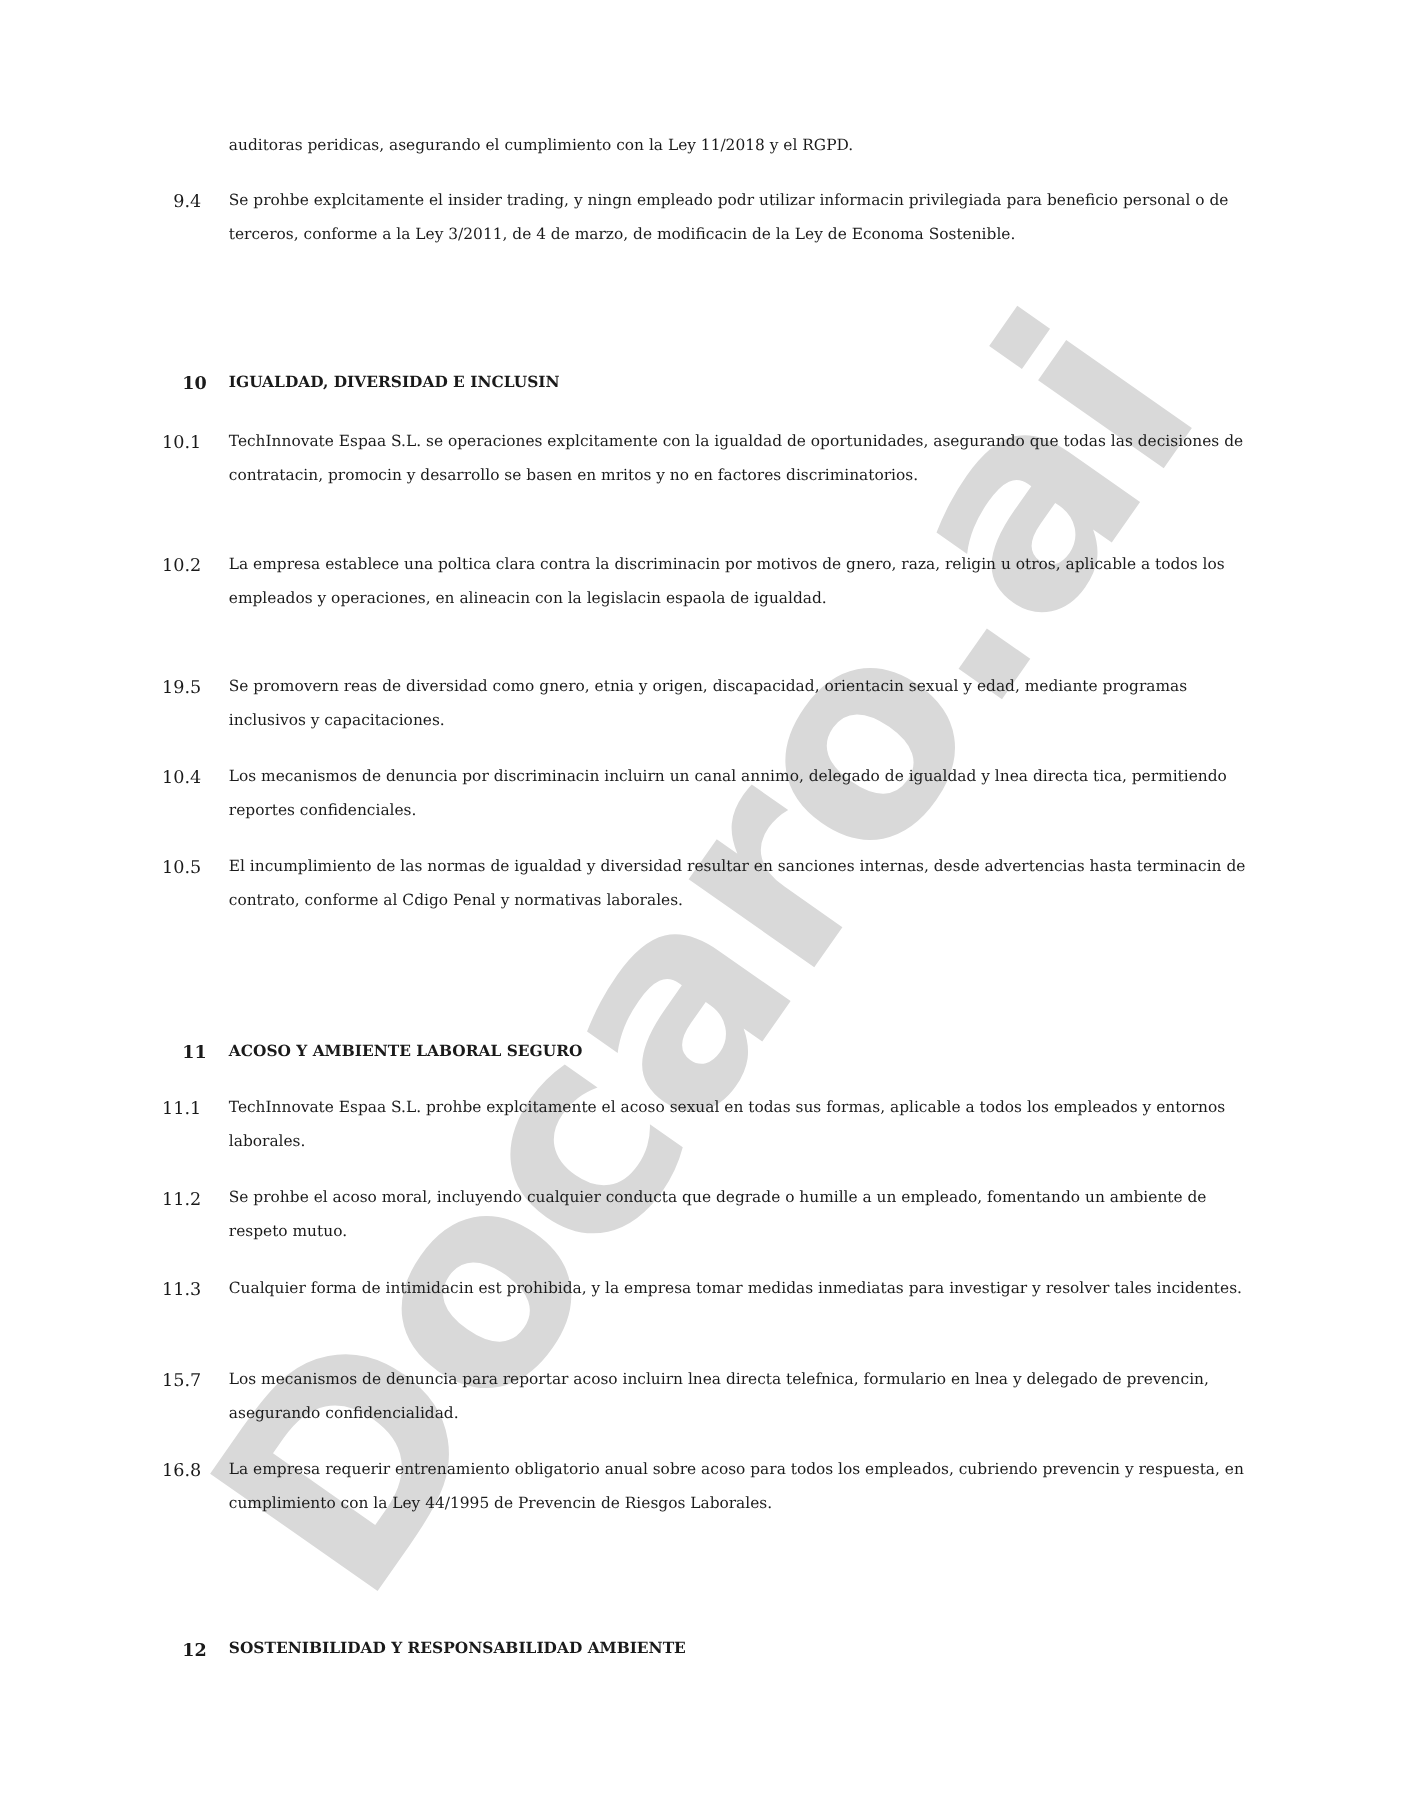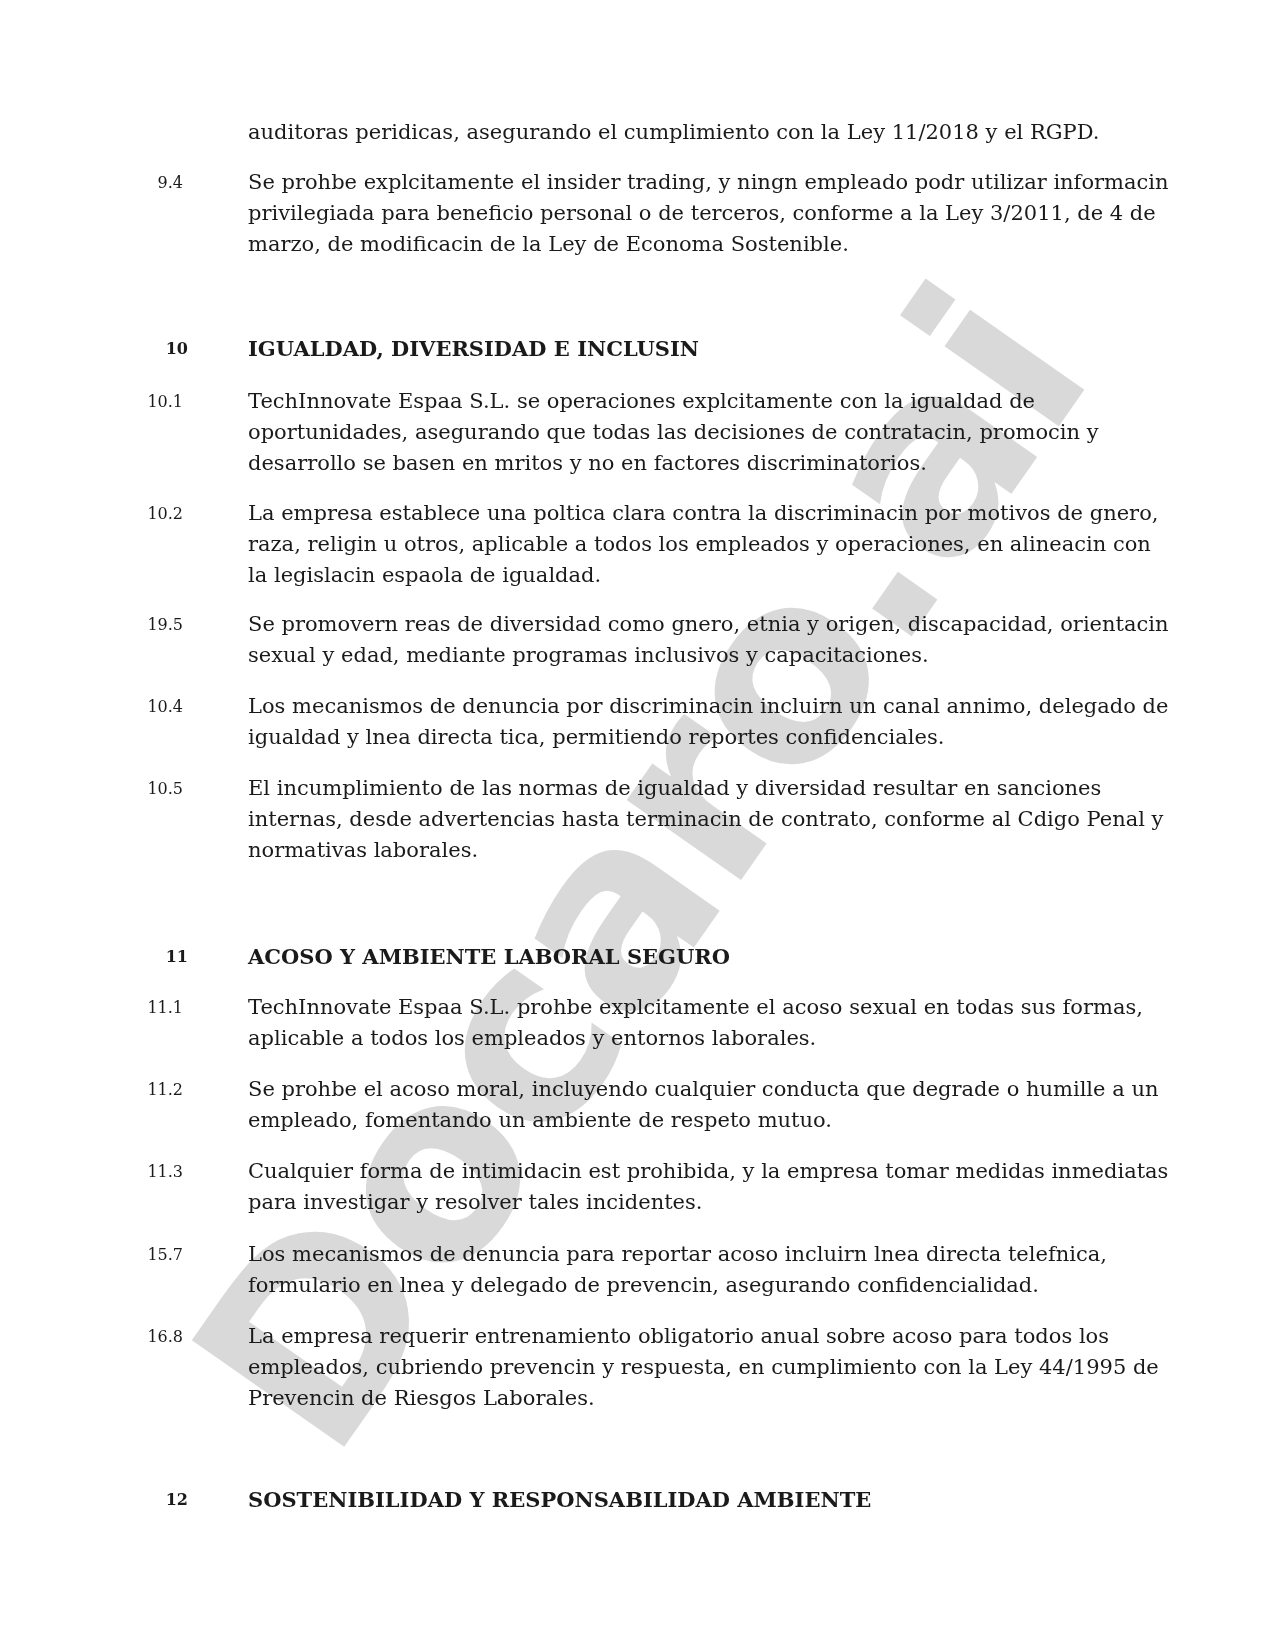--- a/index.html
+++ b/index.html
@@ -9,21 +9,21 @@
   .watermark { position: absolute; left: 640px; top: 870px; width: 0; height: 0; z-index: 0; }
   .watermark span { position: absolute; left: 0; top: 0;
     transform: translate(-50%, -50%) rotate(-55deg);
     font-family: "DejaVu Sans", "Liberation Sans", sans-serif; font-weight: bold;
     font-size: 255px; color: #d9d9d9; white-space: nowrap; letter-spacing: -4px; line-height: 1; }
   .content { position: absolute; left: 0; top: 0; width: 1275px; z-index: 1; }
   .block { position: absolute; left: 0; width: 1275px; }
   .num { position: absolute; width: 52px; text-align: right; left: 131px;
          font-size: 16px; line-height: 31px; }
   .text { position: absolute; left: 208px; width: 925px;
-          font-size: 21px; line-height: 31px; margin-left: 40px; }
+          font-size: 14px; line-height: 31px; }
   .heading .num, .heading .text { font-weight: bold; }
   .heading .num { left: 136px; text-align: right; }
 </style>
 </head>
 <body>
 
 <div class="page">
 
   <div class="watermark">
     <span>Docaro.ai</span>

